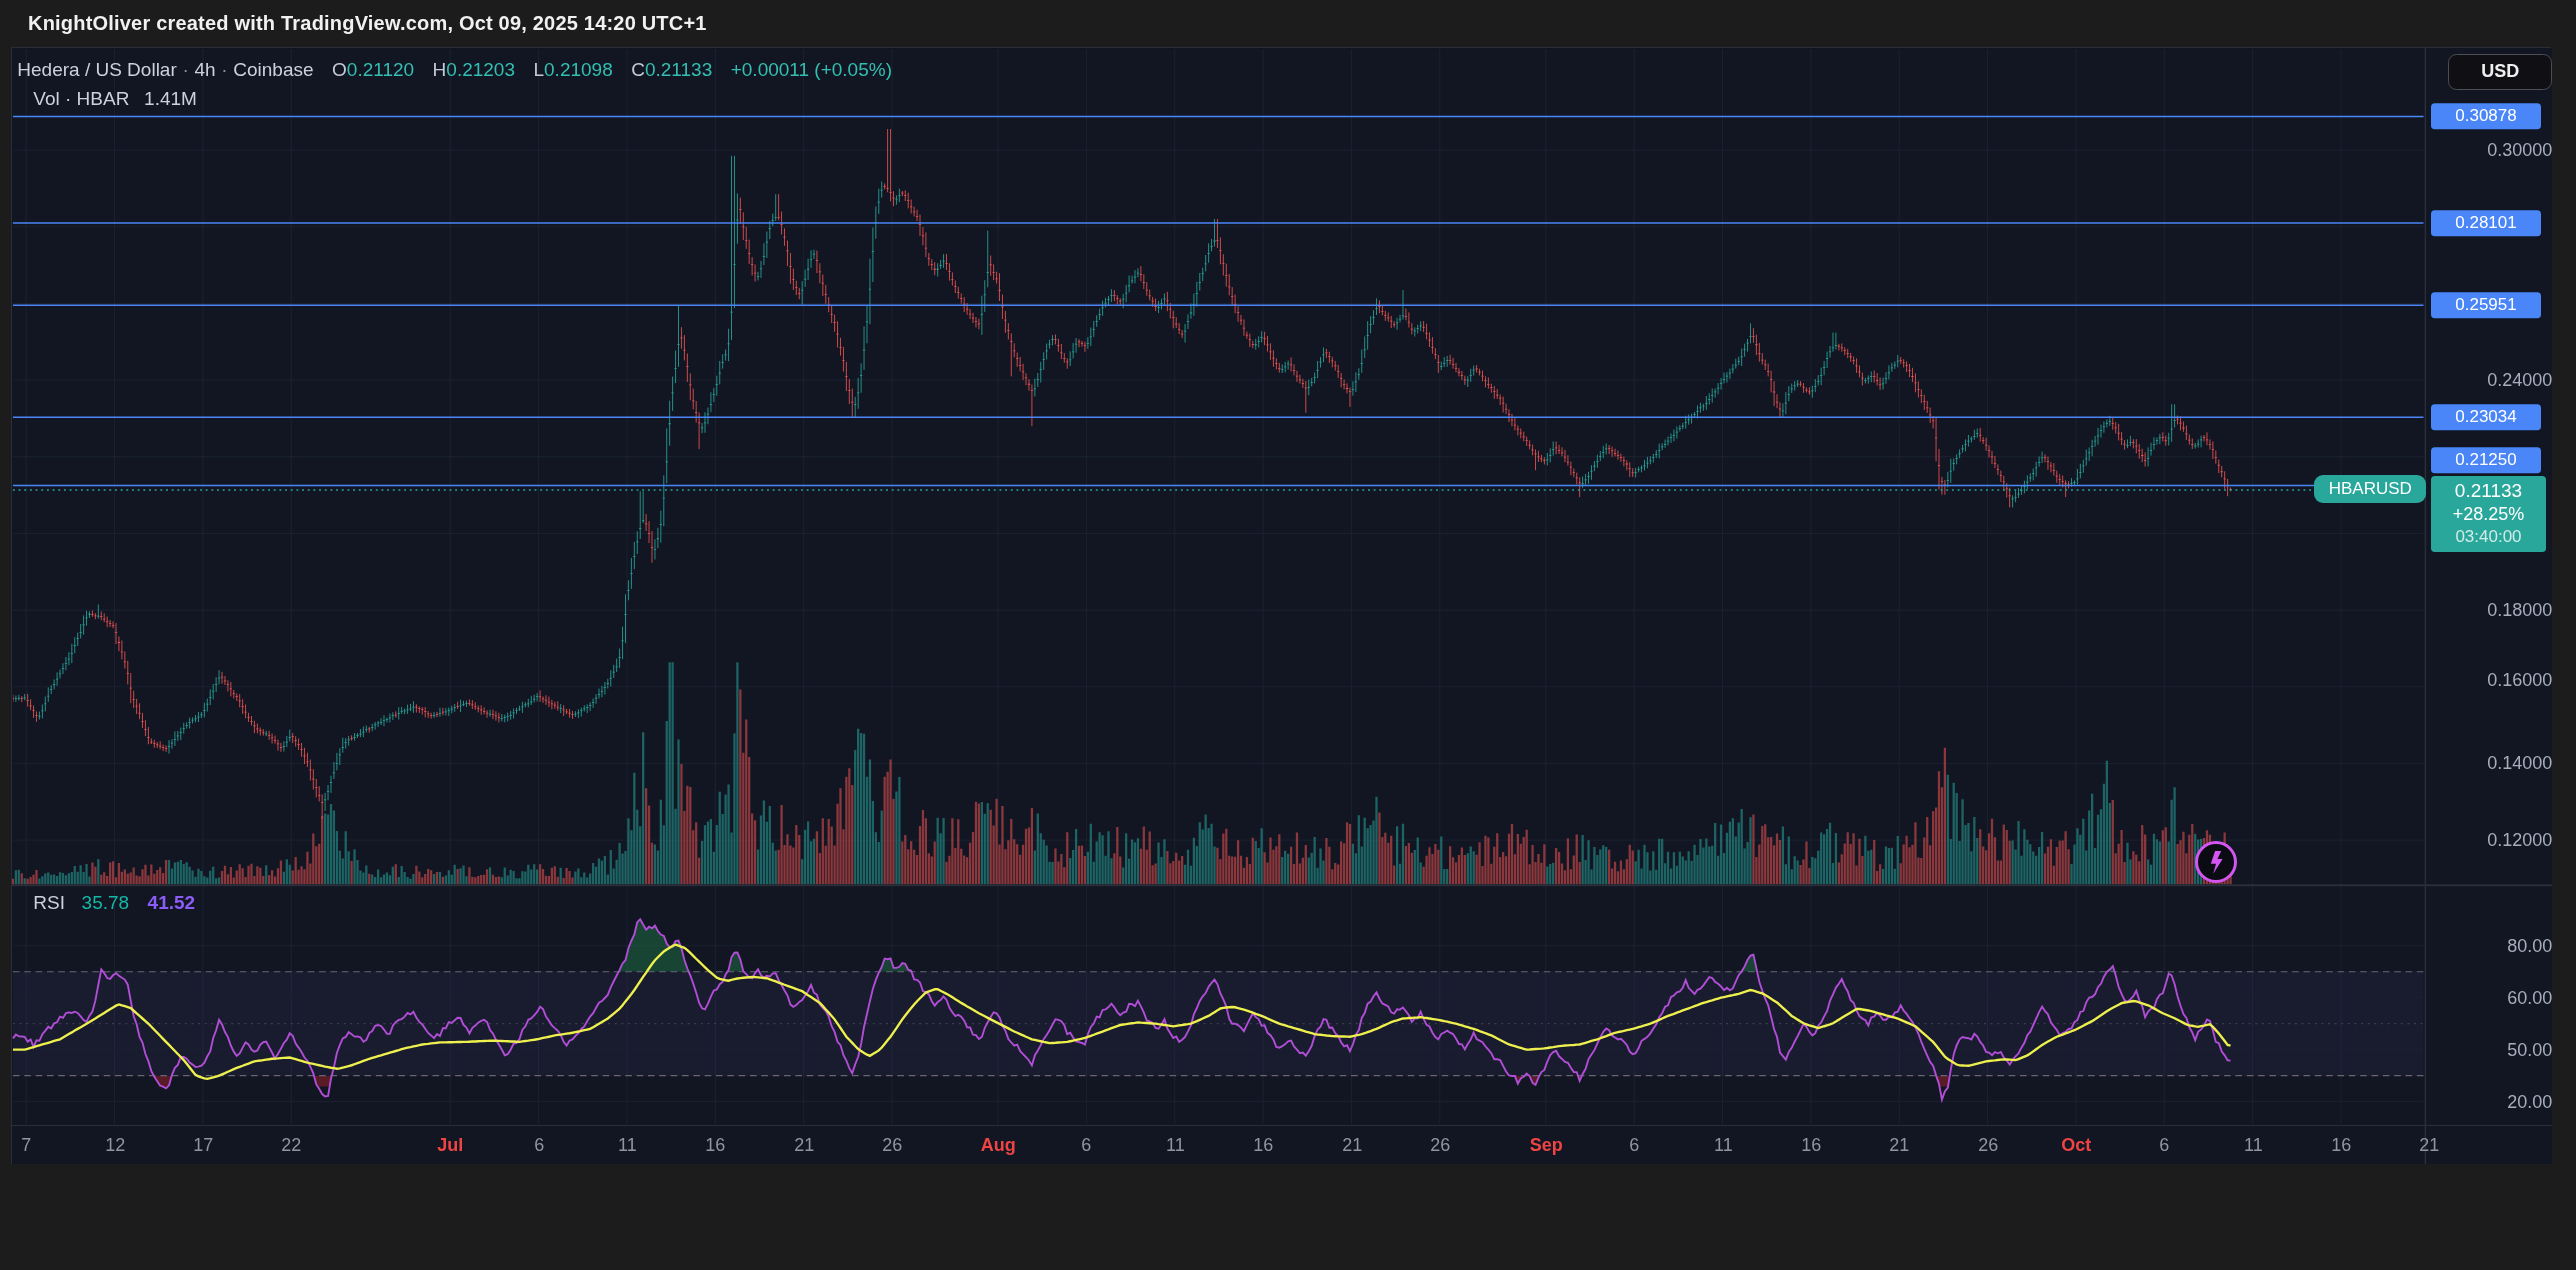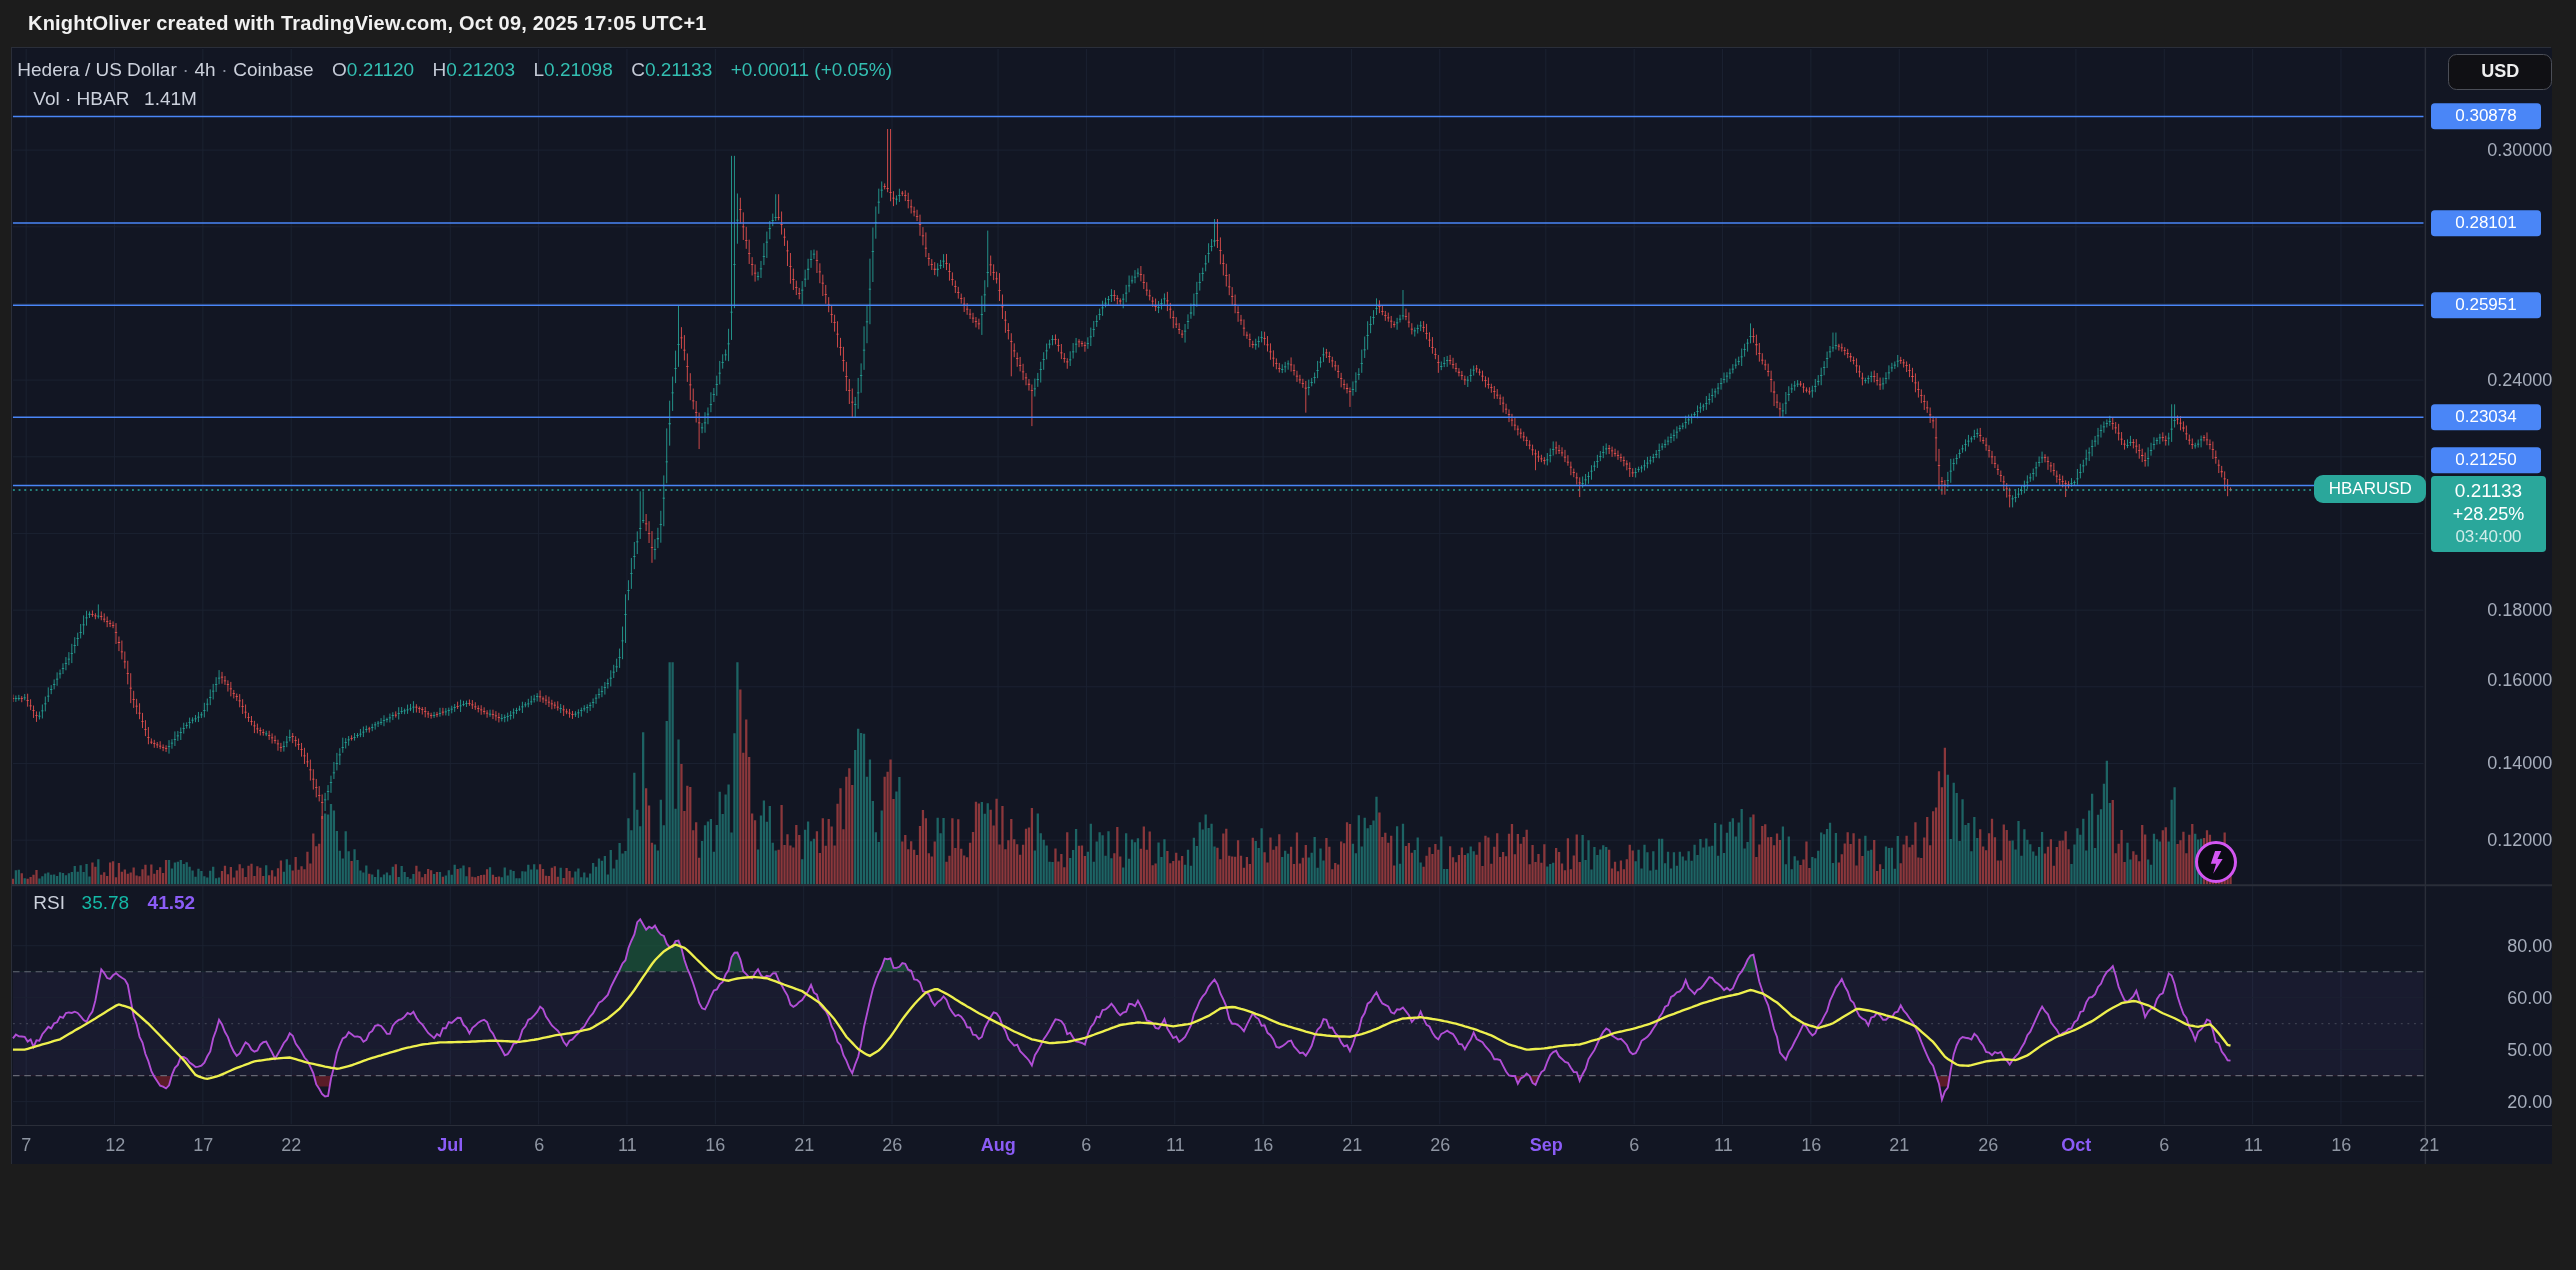--- a/index.html
+++ b/index.html
@@ -27,32 +27,32 @@
     color:#fff;font-size:17px;display:flex;align-items:center;justify-content:center;transform:translateY(-50%);}
   .last-box{position:absolute;left:5.7px;top:428px;width:115px;background:#2aa79b;border-radius:3.8px;
     color:#fff;text-align:center;padding:2.8px 0 3.8px 0;}
   .last-box .p{font-size:19px;line-height:24.6px;}
   .last-box .pct{font-size:18px;line-height:23px;}
   .last-box .cd{font-size:17px;line-height:22px;color:rgba(255,255,255,.78);}
   .sym-label{position:absolute;left:2302px;top:427px;width:112px;height:28px;background:#2aa79b;border-radius:9px;
     color:#fff;font-size:17px;display:flex;align-items:center;justify-content:center;}
   .time-axis{position:absolute;left:0;top:1077px;width:2540px;height:40px;border-top:0.9px solid #2a2e39;}
   .tlabel{position:absolute;top:8.5px;transform:translateX(-50%);font-size:18px;color:#8f96a3;}
-  .tlabel.major{color:#8b5cf6;font-weight:700;}
+  .tlabel.major{color:#ef4444;font-weight:700;}
   .lightning{position:absolute;left:2183px;top:793px;width:42px;height:42px;border-radius:50%;
     border:3.3px solid #d356f2;background:#0b0b14;box-sizing:border-box;display:flex;align-items:center;justify-content:center;cursor:pointer;}
   .footer{position:absolute;left:0;top:1164px;width:2576px;height:106px;background:#1c1c1c;}
 </style>
 </head>
 <body>
 
 <div class="page">
 
   <div class="attribution">
-    <span>KnightOliver created with TradingView.com, Oct 09, 2025 17:05 UTC+1</span>
+    <span>KnightOliver created with TradingView.com, Oct 09, 2025 14:20 UTC+1</span>
   </div>
 
   <div class="widget">
     <svg id="chart-svg" width="2540" height="1117" viewBox="0 0 2688 1182">
         <rect x="0" y="0" width="2688" height="1182" fill="#121623"></rect>
         <line x1="15" y1="1" x2="15" y2="1139" stroke="#1c2232" stroke-width="1"></line>
         <line x1="108.5" y1="1" x2="108.5" y2="1139" stroke="#1c2232" stroke-width="1"></line>
         <line x1="202" y1="1" x2="202" y2="1139" stroke="#1c2232" stroke-width="1"></line>
         <line x1="295.5" y1="1" x2="295.5" y2="1139" stroke="#1c2232" stroke-width="1"></line>
         <line x1="463.79999999999995" y1="1" x2="463.79999999999995" y2="1139" stroke="#1c2232" stroke-width="1"></line>

